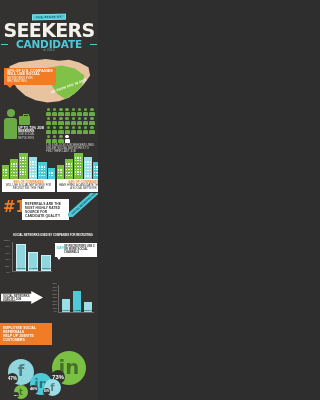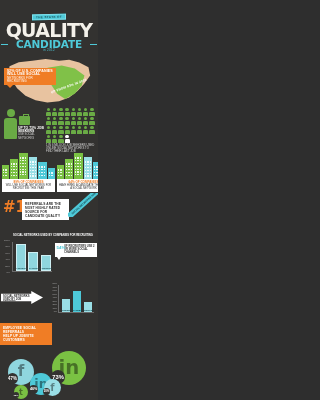--- a/index.html
+++ b/index.html
@@ -165,21 +165,21 @@
     font-size:2.6px; font-weight:bold; display:flex; align-items:center; justify-content:center;
   }
 </style>
 </head>
 <body>
 
 <div class="page">
 
   <div class="header">
     <div class="eyebrow">THE STATE OF</div>
-    <div class="title">QUALITY</div>
+    <div class="title">SEEKERS</div>
     <div class="subtitle">CANDIDATE</div>
     <div class="year">in 2012</div>
   </div>
 
   <div class="map-sec">
     <div class="map-shape"></div>
     <div class="map-green"></div>
     <div class="map-callout">
       <span class="big">92% OF U.S. COMPANIES WILL USE SOCIAL</span>
       <span class="sm">NETWORKS FOR RECRUITING</span>

